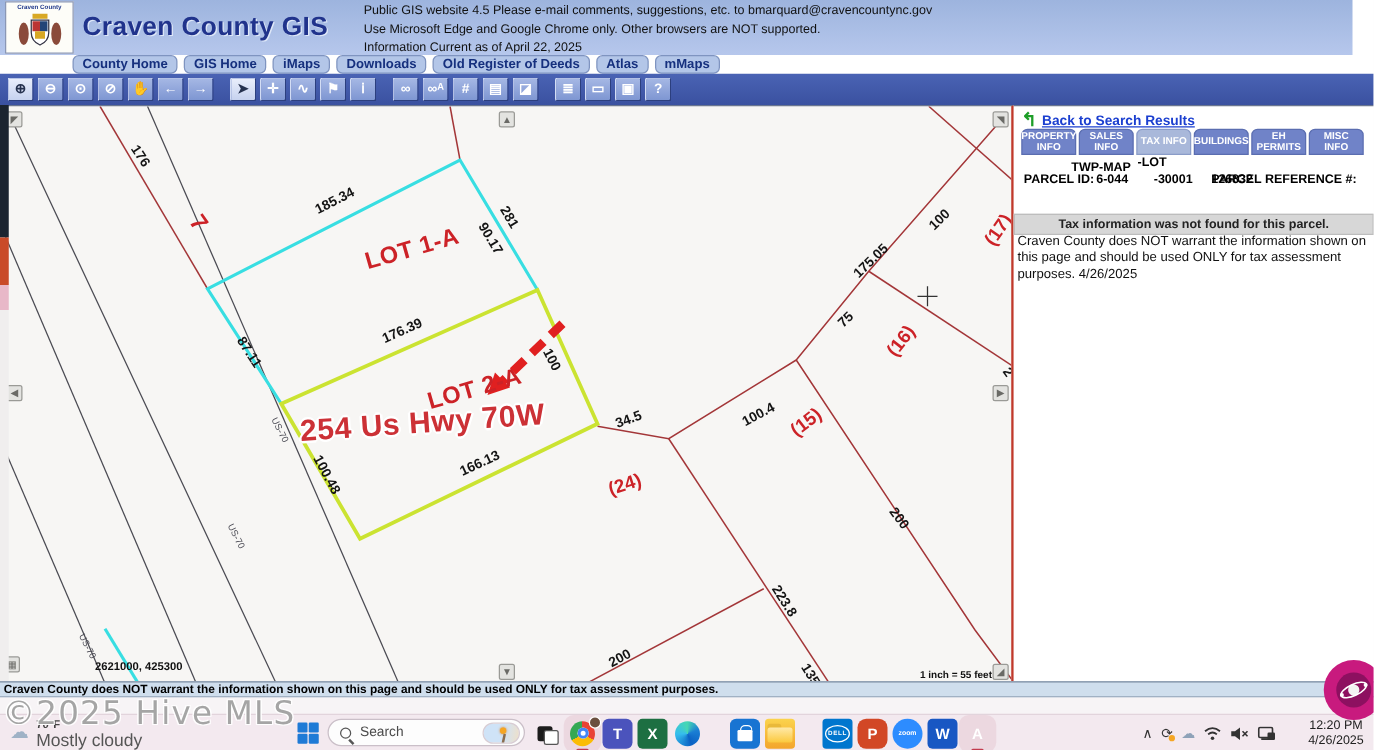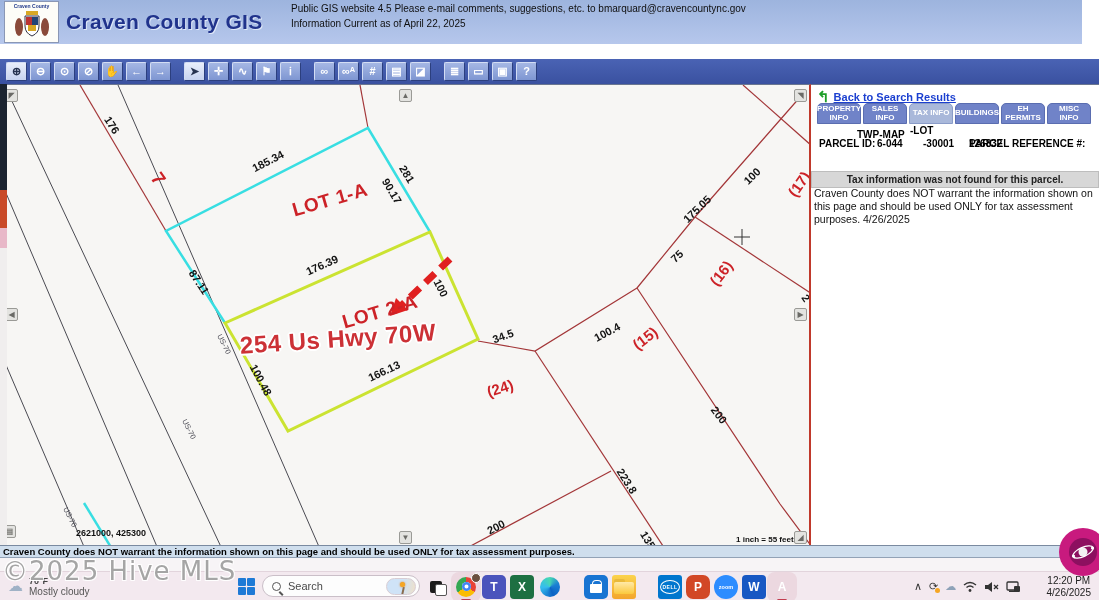--- a/index.html
+++ b/index.html
@@ -87,21 +87,21 @@
                font-weight:bold; color:#000; line-height:12px; padding-left:3px; }
   .desktopgap { position:absolute; left:0; top:558px; width:1099px; height:13px; background:#f7f4f6; }
 
   
   .taskbar { position:absolute; left:0; top:571px; width:1099px; height:29px; background:#f3e9ef;
              border-top:1px solid #e2d4dc; }
   .weather { position:absolute; left:8px; top:2px; display:flex; gap:6px; cursor:pointer; }
   .wicon { font-size:15px; color:#9fb2c6; line-height:24px; }
   .wtxt { display:flex; flex-direction:column; justify-content:center; }
   .wtemp { font-size:9px; color:#444; font-weight:bold; }
-  .wcond { font-size:10px; color:#555; }
+  .wcond { font-size:14px; color:#555; }
   .startbtn { position:absolute; left:238px; top:6px; width:17px; height:17px; display:grid;
               grid-template-columns:7.5px 7.5px; grid-template-rows:7.5px 7.5px; gap:1.5px; cursor:pointer; }
   .startbtn div { background:#1e7ad6; border-radius:1px; }
   .searchpill { position:absolute; left:262px; top:3px; width:158px; height:22px; background:#fdfdfd;
                 border:1px solid #cabfc8; border-radius:12px; display:flex; align-items:center;
                 padding:0 3px 0 9px; cursor:text; }
   .magicon { width:9px; height:9px; border:1.6px solid #555; border-radius:50%; position:relative; flex:0 0 auto; }
   .magicon::after { content:""; position:absolute; left:7px; top:8px; width:5px; height:1.6px;
                     background:#555; transform:rotate(45deg); transform-origin:0 0; }
   .searchtext { font-size:11px; color:#4a4a4a; margin-left:7px; flex:1; }
@@ -178,24 +178,36 @@
         <rect x="14" y="8" width="6" height="8" fill="#b33"></rect>
         <rect x="20" y="8" width="6" height="8" fill="#247"></rect>
         <rect x="16" y="16" width="8" height="6" fill="#d8a824"></rect>
         <ellipse cx="7" cy="18" rx="4" ry="9" fill="#8a4a3a"></ellipse>
         <ellipse cx="33" cy="18" rx="4" ry="9" fill="#8a4a3a"></ellipse>
       </svg>
     </div>
     <div class="page-title">Craven County GIS</div>
     <div class="notices">
       <div class="notice-line">Public GIS website 4.5 Please e-mail comments, suggestions, etc. to bmarquard@cravencountync.gov</div>
+      <div class="notice-line">Use Microsoft Edge and Google Chrome only. Other browsers are NOT supported.</div>
       <div class="notice-line">Information Current as of April 22, 2025</div>
     </div>
   </div>
 
+  <div class="navrow">
+    <div id="nav-tabs">
+        <div class="navtab">County Home</div>
+        <div class="navtab">GIS Home</div>
+        <div class="navtab">iMaps</div>
+        <div class="navtab">Downloads</div>
+        <div class="navtab">Old Register of Deeds</div>
+        <div class="navtab">Atlas</div>
+        <div class="navtab">mMaps</div>
+      </div>
+  </div>
 
   <div class="toolbar" id="toolbar">
       <div class="tbtn active">
         <span class="glyph">⊕</span>
       </div>
       <div class="tbtn">
         <span class="glyph">⊖</span>
       </div>
       <div class="tbtn">
         <span class="glyph">⊙</span>

